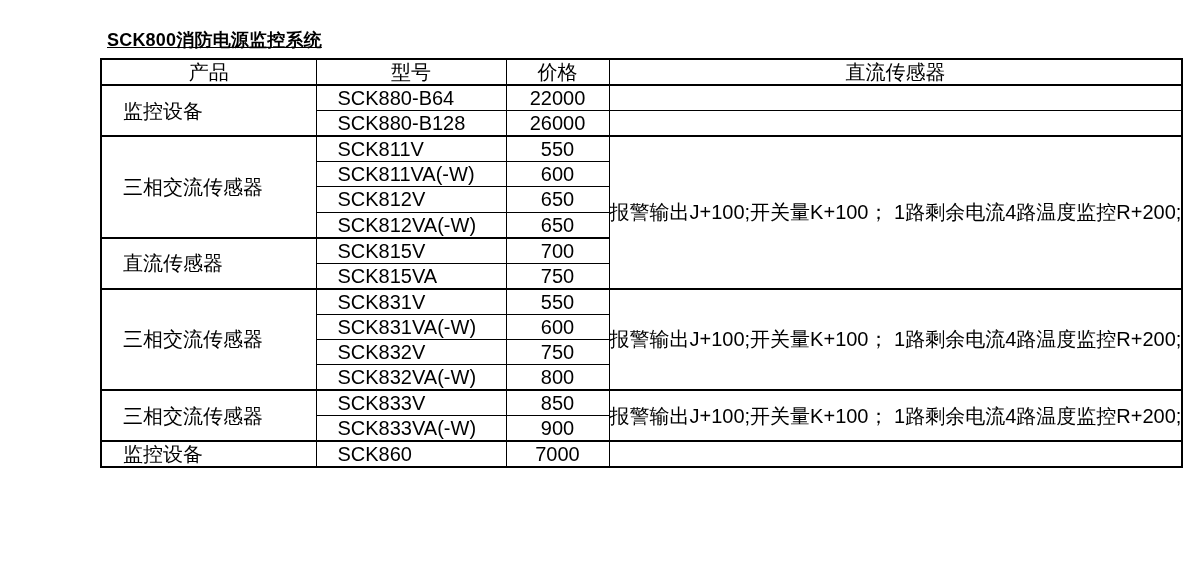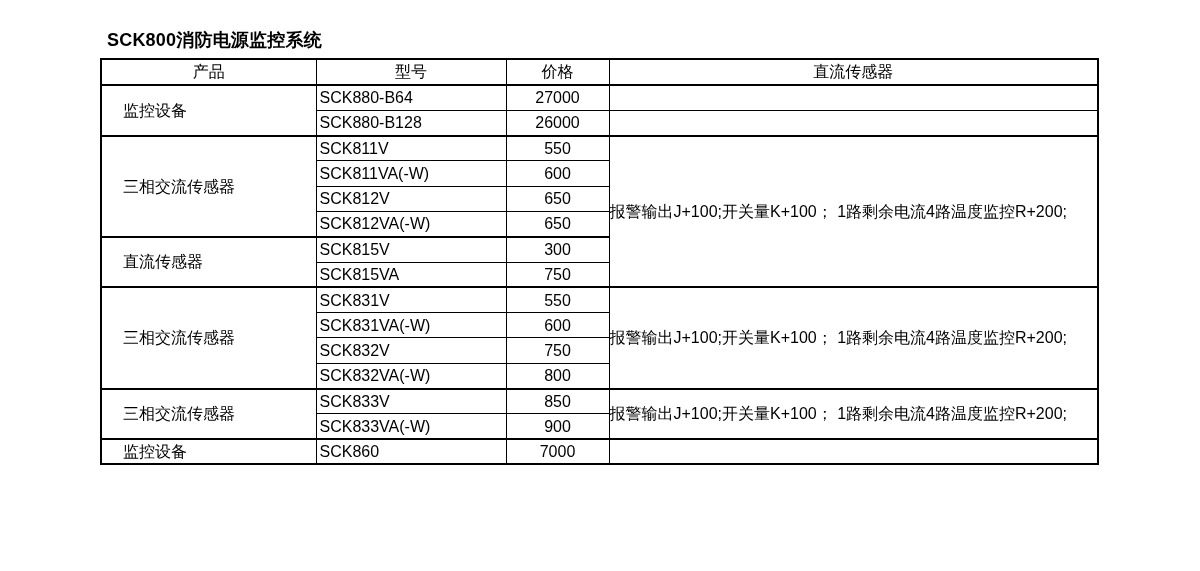--- a/index.html
+++ b/index.html
@@ -13,54 +13,55 @@
     position: relative;
   }
   .page-title {
     position: absolute;
     left: 107px;
     top: 28px;
     font-size: 18px;
     font-weight: bold;
     letter-spacing: 0.2px;
     margin: 0;
+    text-decoration: underline;
   }
   table.price-table {
     position: absolute;
     left: 100px;
     top: 58px;
     border-collapse: collapse;
     table-layout: fixed;
     border: 2px solid #000000;
     background: #ffffff;
   }
   col.w-product { width: 215px; }
   col.w-model   { width: 190px; }
   col.w-price   { width: 103px; }
   col.w-feature { width: 489px; }
 
   th, td {
     border: 1px solid #000000;
     padding: 0;
-    font-size: 16px;
+    font-size: 20px;
     line-height: 1.2;
     overflow: hidden;
     white-space: nowrap;
     background: #ffffff;
   }
   thead tr { height: 26px; }
   tbody tr { height: 25.3px; }
 
   thead th {
     font-weight: normal;
     text-align: center;
     border-bottom: 2px solid #000000;
   }
   td.col-product { text-align: left; padding-left: 21px; }
-  td.col-model   { text-align: left; padding-left: 3px; }
+  td.col-model   { text-align: left; padding-left: 21px; }
   td.col-price   { text-align: center; }
   td.col-feature { text-align: left; }
 
   
   tr.gs > td { border-top: 2px solid #000000; }
 </style>
 </head>
 <body>
 
 <h1 class="page-title">SCK800消防电源监控系统</h1>
@@ -77,21 +78,21 @@
       <th>产品</th>
       <th>型号</th>
       <th>价格</th>
       <th>直流传感器</th>
     </tr>
   </thead>
   <tbody>
       <tr class="gs">
         <td class="col-product" rowspan="2">监控设备</td>
         <td class="col-model">SCK880-B64</td>
-        <td class="col-price">27000</td>
+        <td class="col-price">22000</td>
         <td class="col-feature" rowspan="1"></td>
       </tr>
       <tr>
         <td class="col-model">SCK880-B128</td>
         <td class="col-price">26000</td>
         <td class="col-feature" rowspan="1"></td>
       </tr>
       <tr class="gs">
         <td class="col-product" rowspan="4">三相交流传感器</td>
         <td class="col-model">SCK811V</td>
@@ -106,21 +107,21 @@
         <td class="col-model">SCK812V</td>
         <td class="col-price">650</td>
       </tr>
       <tr>
         <td class="col-model">SCK812VA(-W)</td>
         <td class="col-price">650</td>
       </tr>
       <tr class="gs">
         <td class="col-product" rowspan="2">直流传感器</td>
         <td class="col-model">SCK815V</td>
-        <td class="col-price">300</td>
+        <td class="col-price">700</td>
       </tr>
       <tr>
         <td class="col-model">SCK815VA</td>
         <td class="col-price">750</td>
       </tr>
       <tr class="gs">
         <td class="col-product" rowspan="4">三相交流传感器</td>
         <td class="col-model">SCK831V</td>
         <td class="col-price">550</td>
         <td class="col-feature" rowspan="4">报警输出J+100;开关量K+100； 1路剩余电流4路温度监控R+200;</td>

